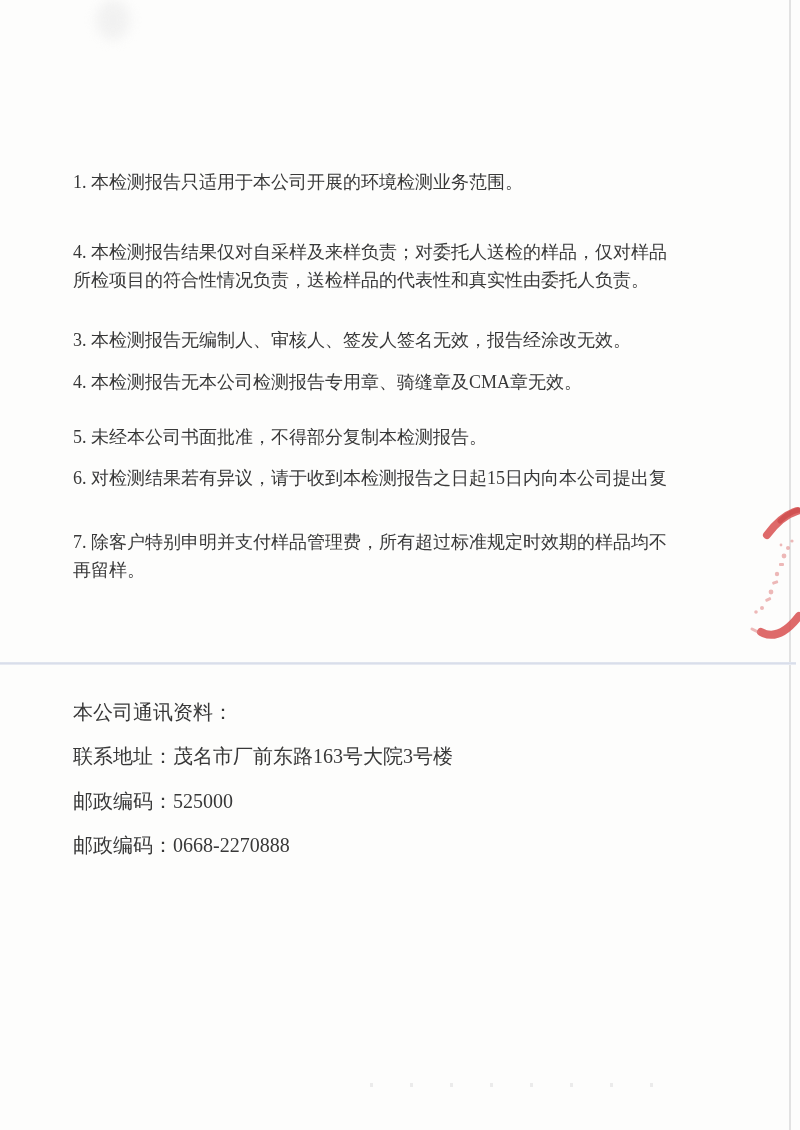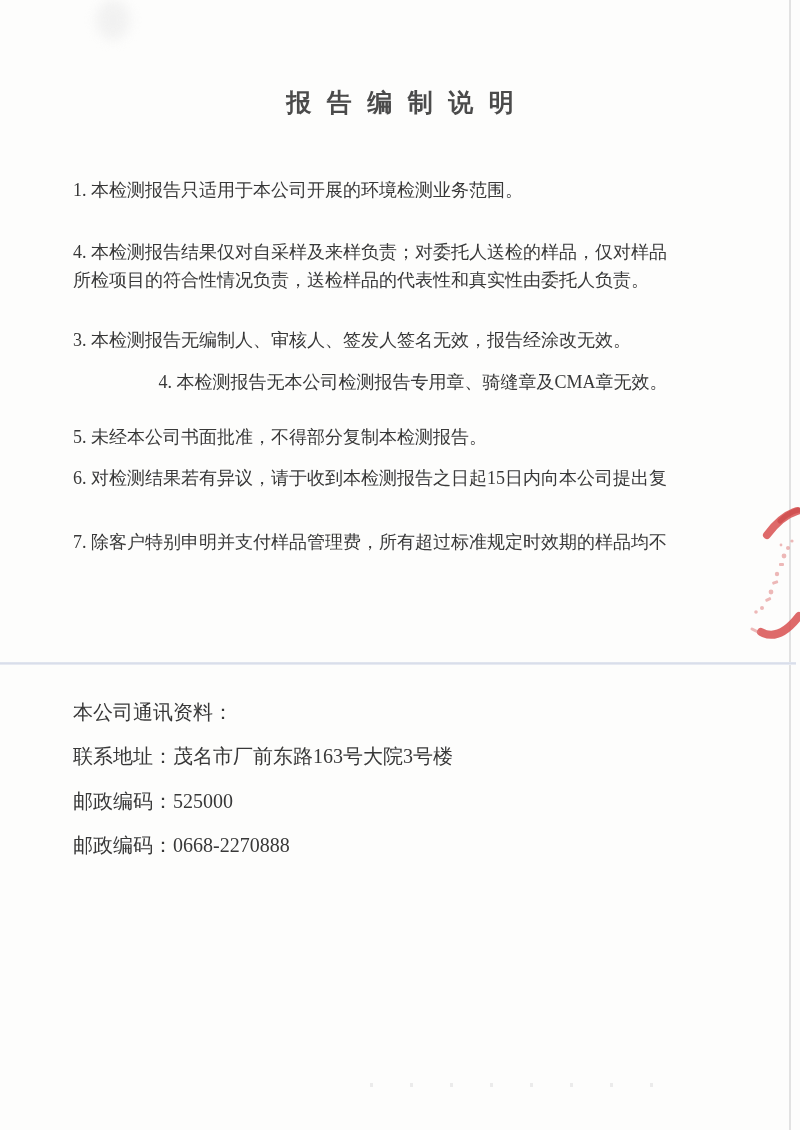--- a/index.html
+++ b/index.html
@@ -55,24 +55,24 @@
   .notice {
     position: absolute;
     left: 73px;
     width: 680px;
     margin: 0;
     font-size: 18px;
     line-height: 28px;
     color: #383838;
   }
   .notice .line { display: block; }
-  .n1 { top: 176px; }
+  .n1 { top: 168px; }
   .n2 { top: 238px; }
   .n3 { top: 326px; }
-  .n4 { top: 368px; text-align: center; }
+  .n4 { top: 368px; }
   .n5 { top: 423px; }
   .n6 { top: 464px; }
   .n7 { top: 528px; }
   .divider {
     position: absolute;
     left: 0; top: 662px;
     width: 796px; height: 3px;
     background: linear-gradient(to bottom, #e3e7f0, #d9deea 50%, #eef0f6);
   }
   .contact-line {
@@ -94,21 +94,20 @@
   }
 </style>
 </head>
 <body>
 
 <div class="page">
 
   <div class="smudge-topleft"></div>
   <div class="page-edge-line"></div>
 
-  <h1 class="title">报告编制说明</h1>
 
   <section>
     <p class="notice n1">
       <span class="line">1.  本检测报告只适用于本公司开展的环境检测业务范围。</span>
     </p>
     <p class="notice n2">
       <span class="line">4.  本检测报告结果仅对自采样及来样负责；对委托人送检的样品，仅对样品</span>
       <span class="line">所检项目的符合性情况负责，送检样品的代表性和真实性由委托人负责。</span>
     </p>
     <p class="notice n3">
@@ -118,20 +117,21 @@
       <span class="line">4.  本检测报告无本公司检测报告专用章、骑缝章及CMA章无效。</span>
     </p>
     <p class="notice n5">
       <span class="line">5.  未经本公司书面批准，不得部分复制本检测报告。</span>
     </p>
     <p class="notice n6">
       <span class="line">6. 对检测结果若有异议，请于收到本检测报告之日起15日内向本公司提出复</span>
     </p>
     <p class="notice n7">
       <span class="line">7.  除客户特别申明并支付样品管理费，所有超过标准规定时效期的样品均不</span>
+      <span class="line">再留样。</span>
     </p>
   </section>
 
   <svg class="stamp-svg" viewBox="736 498 64 164" xmlns="http://www.w3.org/2000/svg">
     <path d="M 797 511 Q 781 516 767 535" fill="none" stroke="#d85050" stroke-width="8" stroke-linecap="round" opacity="0.85"></path>
     <path d="M 799 510 Q 789 512 780 521" fill="none" stroke="#c84343" stroke-width="5" stroke-linecap="round" opacity="0.6"></path>
     <path d="M 761 632 Q 779 642 799 616" fill="none" stroke="#d85050" stroke-width="8" stroke-linecap="round" opacity="0.85"></path>
     <path d="M 752 629 L 758 632" fill="none" stroke="#e08080" stroke-width="3" stroke-linecap="round" opacity="0.55"></path>
     <g fill="#e08080" opacity="0.55">
       <circle cx="788" cy="548" r="2"></circle>

